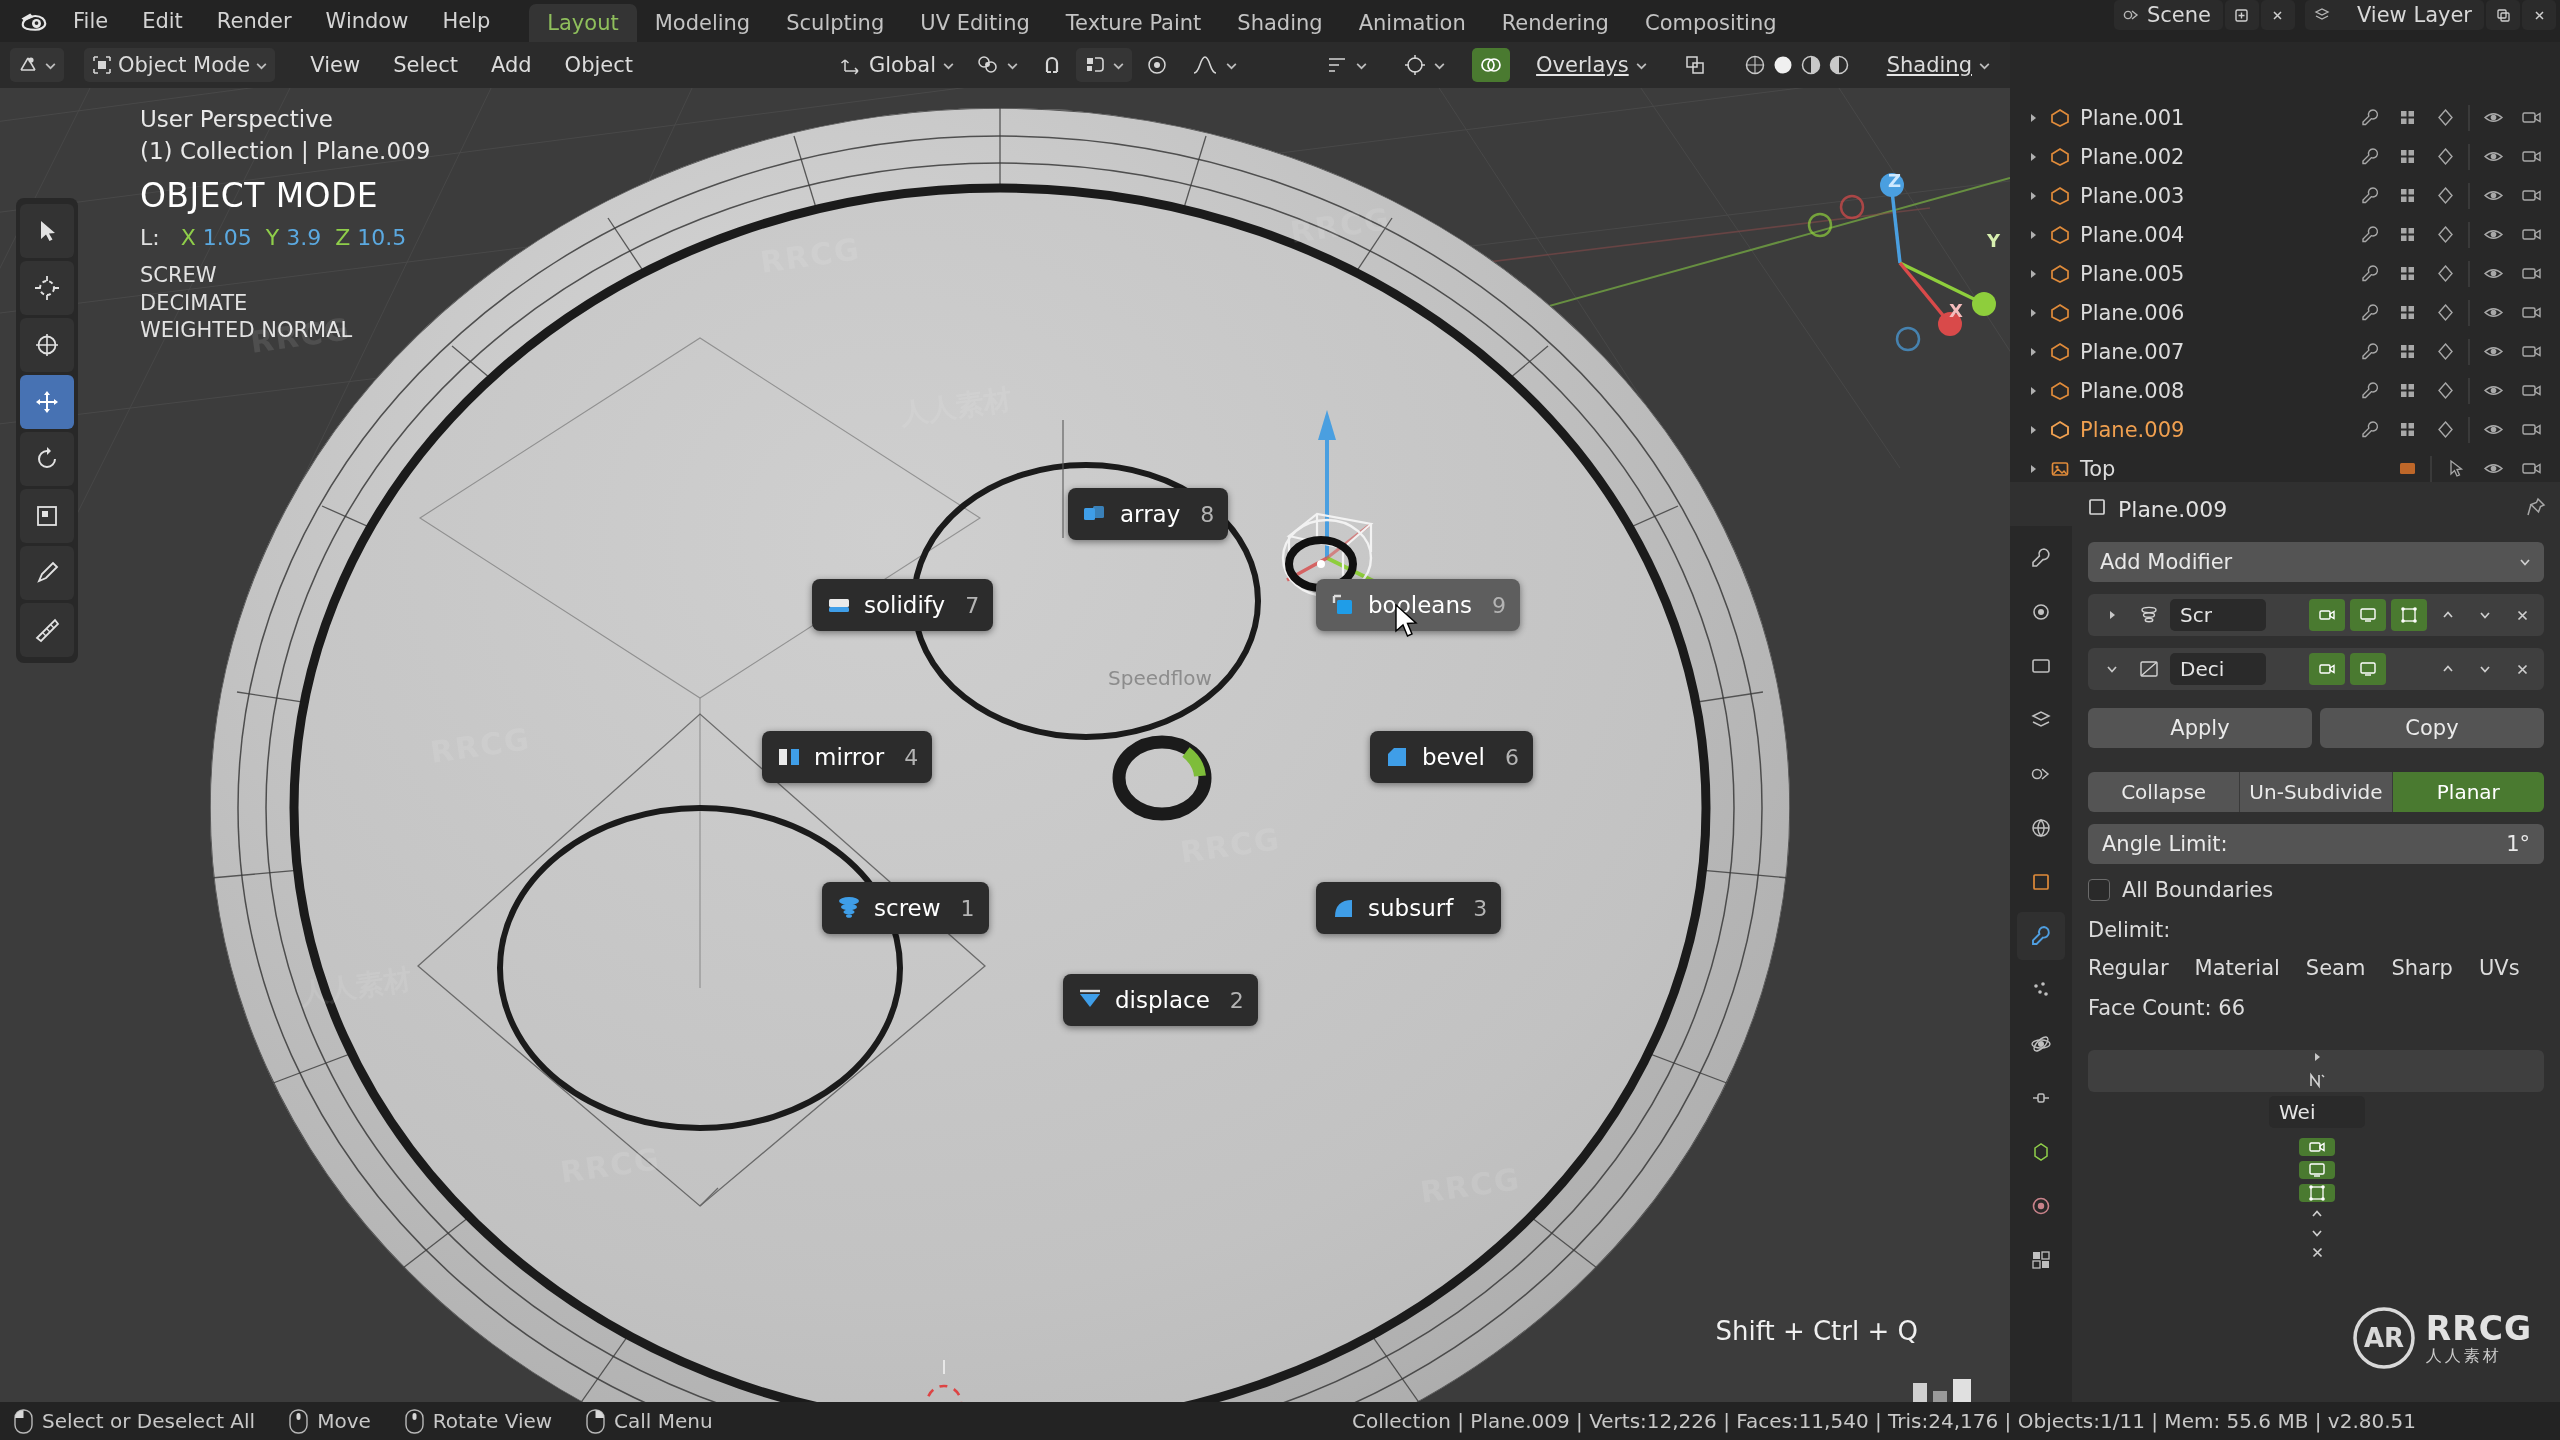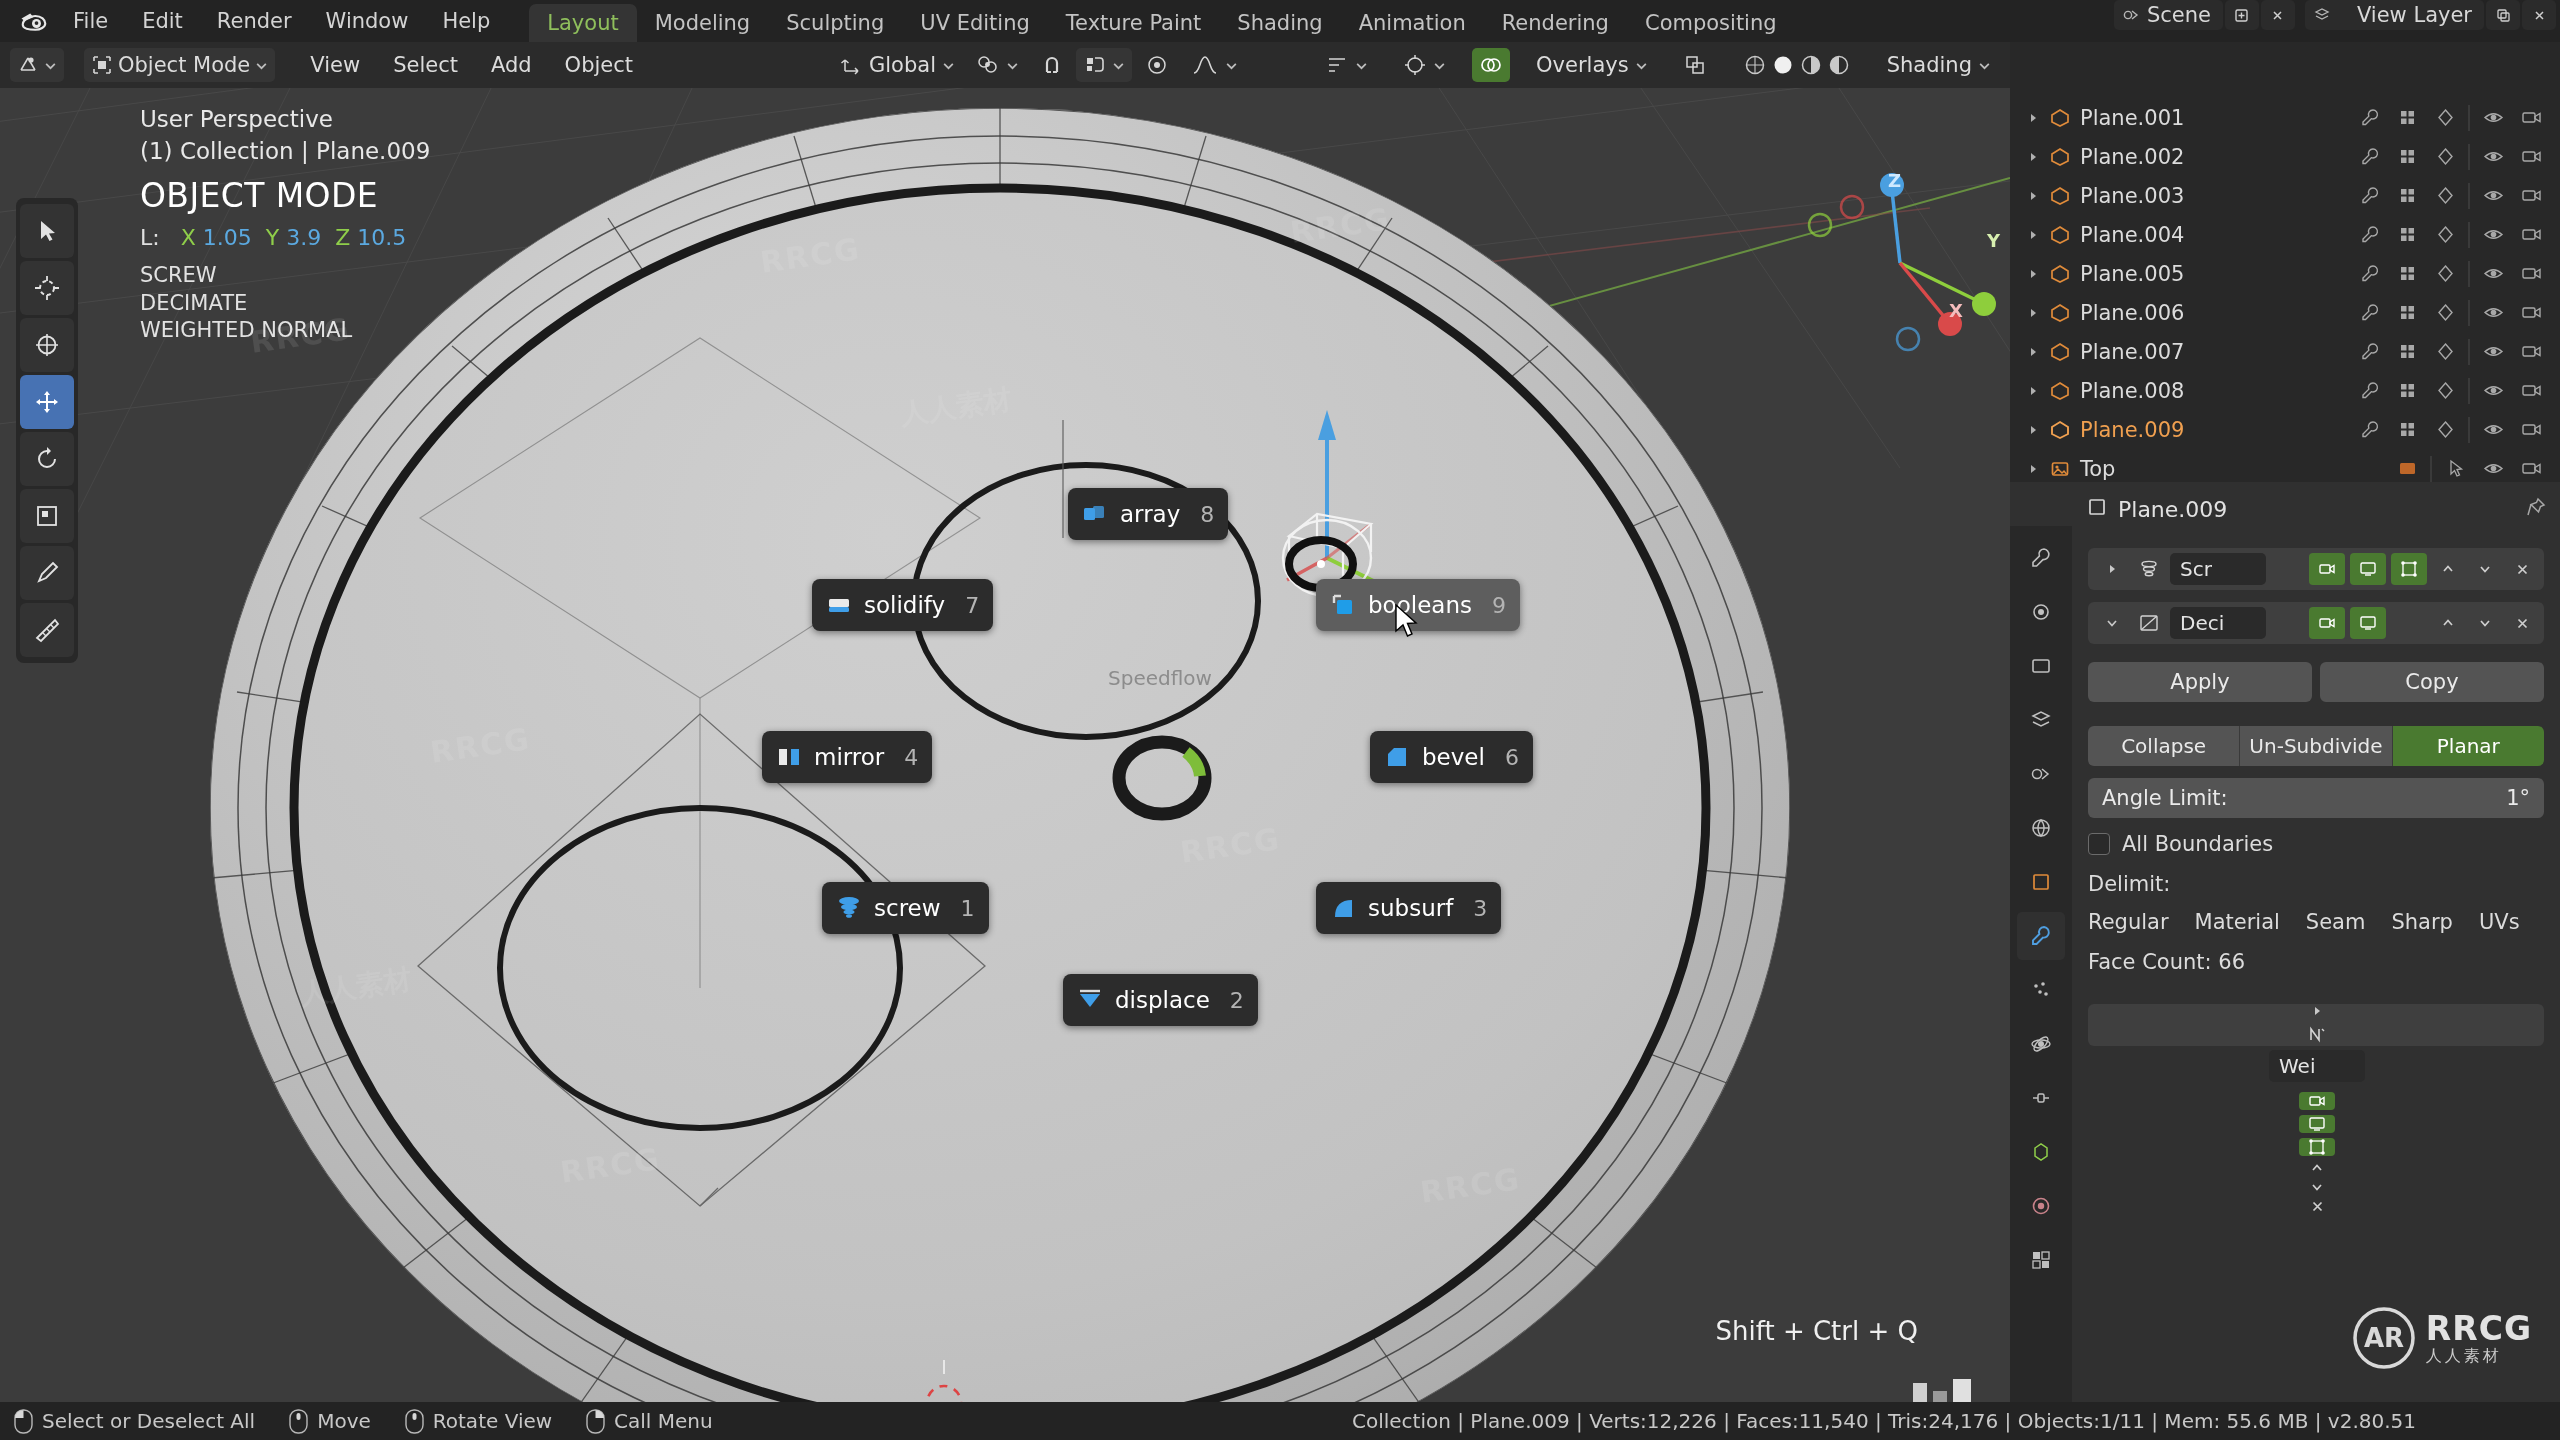--- a/index.html
+++ b/index.html
@@ -348,21 +348,21 @@
     </div>
     <div class="vh-plain">
       <svg width="28" height="26" viewBox="0 0 28 26">
         <path d="M3 21 C9 21, 9 5, 14 5 C19 5, 19 21, 25 21" fill="none" stroke="#d6d6d6" stroke-width="1.6"></path>
       </svg>
       <svg class="chev" viewBox="0 0 12 12">
           <path d="M2 4.5 L6 8.5 L10 4.5" fill="none" stroke="#bdbdbd" stroke-width="1.6"></path>
         </svg>
     </div>
 
-    <div style="margin-left:auto; display:flex; align-items:center; gap:17px; padding-right:10px;">
+    <div style="margin-left:auto; display:flex; align-items:center; gap:17px; padding-right:10px;text-decoration:underline;">
       <div class="vh-plain">
         <svg width="24" height="24" viewBox="0 0 24 24">
           <path d="M4 6h16M4 12h10M4 18h6" stroke="#d6d6d6" stroke-width="1.7"></path>
         </svg>
         <svg class="chev" viewBox="0 0 12 12">
             <path d="M2 4.5 L6 8.5 L10 4.5" fill="none" stroke="#bdbdbd" stroke-width="1.6"></path>
           </svg>
       </div>
       <div class="vh-plain">
         <svg width="24" height="24" viewBox="0 0 24 24">
@@ -1361,20 +1361,28 @@
         </span>
         <span>Plane.009</span>
         <span class="pin-ic">
           <svg width="20" height="20" viewBox="0 0 20 20">
               <path d="M12 2 L18 8 L14.5 9.5 L12.5 15 L5 7.5 L10.5 5.5 Z" fill="none" stroke="#c5c5c5" stroke-width="1.5"></path>
               <path d="M5 7.5 L2 18" stroke="#c5c5c5" stroke-width="1.5"></path>
             </svg>
         </span>
       </div>
 
+      <div class="add-mod">
+        <span>Add Modifier</span>
+        <span class="chev-r">
+          <svg width="14" height="14" viewBox="0 0 14 14">
+              <path d="M3 5 L7 9.5 L11 5" fill="none" stroke="#d0d0d0" stroke-width="1.7"></path>
+            </svg>
+        </span>
+      </div>
 
       <div class="mod-hdr">
         <span class="mh-arrow">
           <svg width="14" height="14" viewBox="0 0 14 14">
               <path d="M5 3 L10 7 L5 11 Z" fill="#c8c8c8"></path>
             </svg>
         </span>
         <span class="mh-arrow">
           <svg width="22" height="22" viewBox="0 0 22 22">
               <ellipse cx="11" cy="6" rx="7" ry="2.6" fill="none" stroke="#d4d4d4" stroke-width="1.4"></ellipse>

